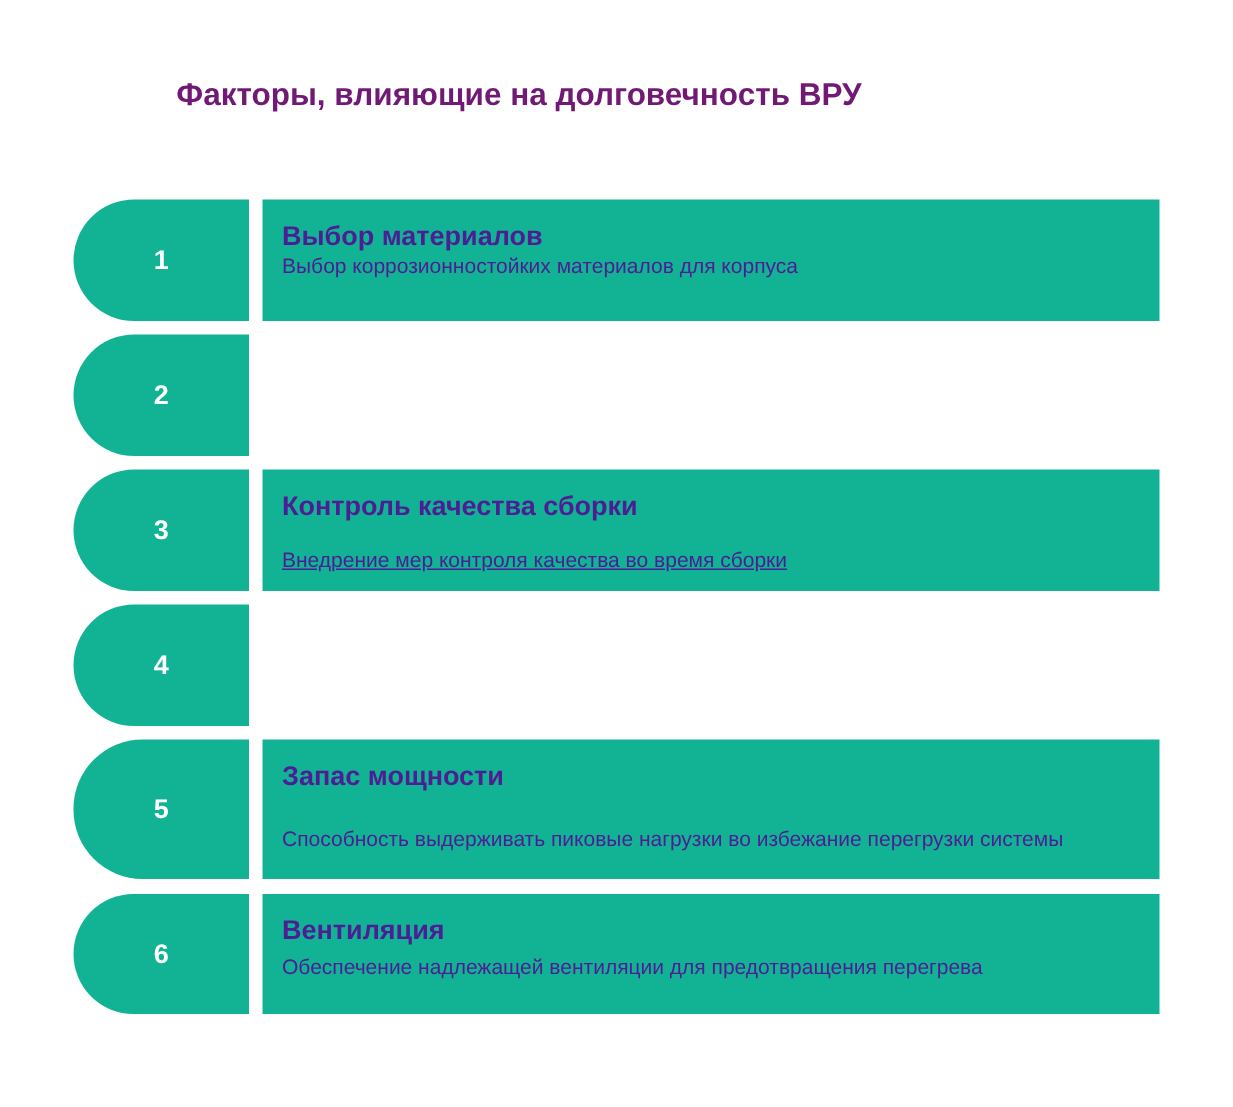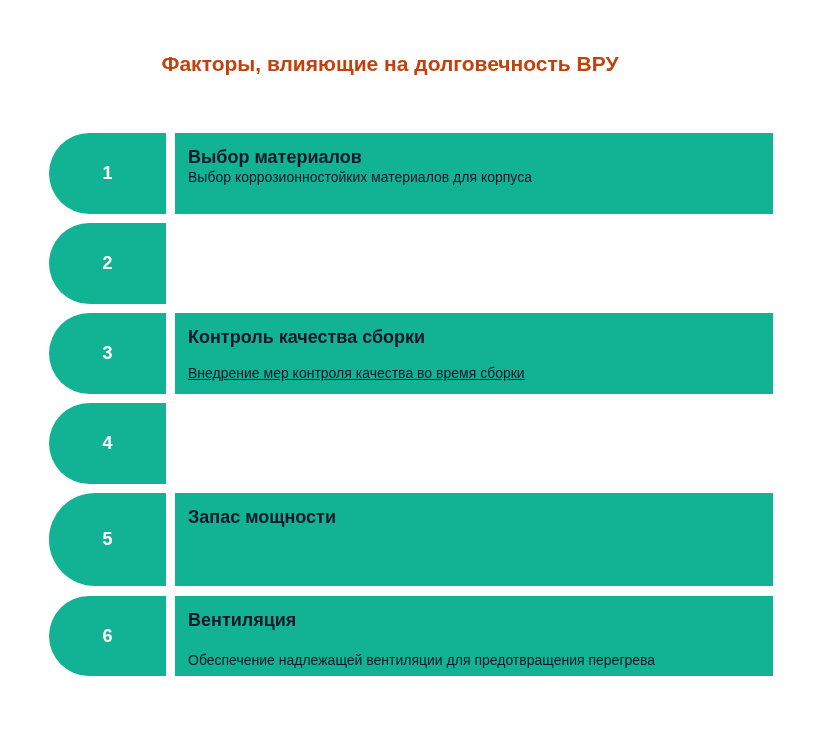--- a/index.html
+++ b/index.html
@@ -1,26 +1,26 @@
 <!DOCTYPE html>
 <html><head>
 <meta charset="utf-8">
 <style>
   html, body { margin: 0; padding: 0; background: #ffffff; }
   body { width: 822px; height: 738px; position: relative; overflow: hidden;
          font-family: "Liberation Sans", sans-serif; }
   .title { position: absolute; left: 0; top: 52px; width: 692px; text-align: center;
-           font-size: 21px; font-weight: bold; color: #c2410c; padding-left: 44px; }
+           font-size: 21px; font-weight: bold; color: #701a75; }
   .row { position: absolute; left: 49px; width: 724px; }
   .num { position: absolute; left: 0; top: 0; bottom: 0; width: 117px;
          background: #12b394; border-radius: 42px 0 0 42px;
          display: flex; align-items: center; justify-content: center;
          color: #fff; font-weight: bold; font-size: 18px; }
   .box { position: absolute; left: 126px; top: 0; bottom: 0; right: 0;
-         background: #12b394; color: #0f172a; }
+         background: #12b394; color: #4c1d95; }
   .box .h { position: absolute; left: 13px; top: 14px; font-size: 18px; font-weight: bold; }
   .box .d { position: absolute; left: 13px; font-size: 14px; }
 </style>
 </head>
 <body>
 
 <div class="title">Факторы, влияющие на долговечность ВРУ</div>
 
 <div class="row" style="top:133px;height:81px;">
   <div class="num">1</div>
@@ -43,22 +43,23 @@
 </div>
 
 <div class="row" style="top:403px;height:81px;">
   <div class="num">4</div>
 </div>
 
 <div class="row" style="top:493px;height:93px;">
   <div class="num" style="border-radius:46px 0 0 46px;">5</div>
   <div class="box">
     <div class="h">Запас мощности</div>
+    <div class="d" style="top:58px;">Способность выдерживать пиковые нагрузки во избежание перегрузки системы</div>
   </div>
 </div>
 
 <div class="row" style="top:596px;height:80px;">
   <div class="num">6</div>
   <div class="box">
     <div class="h">Вентиляция</div>
-    <div class="d" style="top:56px;text-align:center;">Обеспечение надлежащей вентиляции для предотвращения перегрева</div>
+    <div class="d" style="top:40px;text-align:center;">Обеспечение надлежащей вентиляции для предотвращения перегрева</div>
   </div>
 </div>
 
 </body></html>

